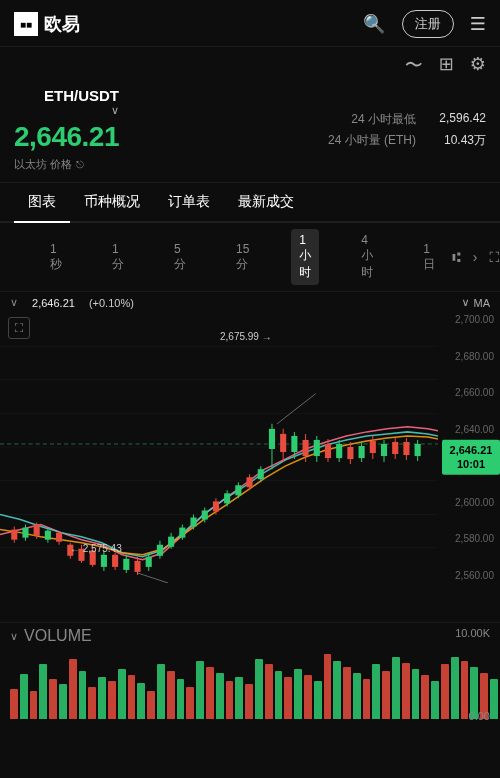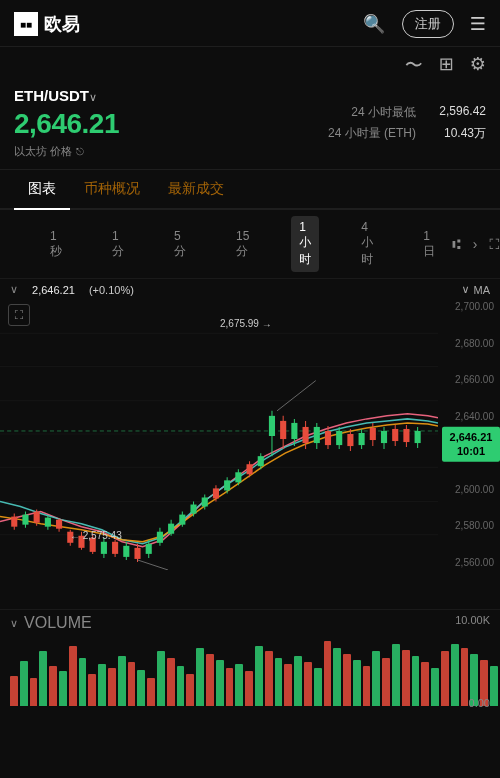--- a/index.html
+++ b/index.html
@@ -75,20 +75,21 @@
       display: flex;
       padding: 4px 14px 10px;
       justify-content: space-between;
       border-bottom: 1px solid #1e1e1e;
     }
     .price-left {}
     .pair-row {
       display: flex;
       align-items: flex-end;
       margin-bottom: 4px;
+      flex-direction: column;
     }
     .pair-name {
       font-size: 15px;
       font-weight: 600;
       color: #fff;
     }
     .pair-arrow {
       font-size: 11px;
       color: #aaa;
     }
@@ -136,21 +137,21 @@
     
     .tabs-section {
       display: flex;
       padding: 0 14px;
       border-bottom: 2px solid #1e1e1e;
       gap: 0;
     }
     .tab {
       padding: 10px 14px;
       font-size: 14px;
-      color: #a16207;
+      color: #ffffff;
       cursor: pointer;
       position: relative;
     }
     .tab.active {
       color: #fff;
     }
     .tab.active::after {
       content: '';
       position: absolute;
       bottom: -2px;
@@ -346,20 +347,21 @@
     <div class="stat-row">
       <span class="stat-label">24 小时量 (ETH)</span>
       <span class="stat-value">10.43万</span>
     </div>
   </div>
 </div>
 
 <div class="tabs-section">
   <div class="tab active">图表</div>
   <div class="tab">币种概况</div>
+  <div class="tab">订单表</div>
   <div class="tab">最新成交</div>
 </div>
 
 <div class="timeframe-bar">
   <div class="tf-btn">1秒</div>
   <div class="tf-btn">1分</div>
   <div class="tf-btn">5分</div>
   <div class="tf-btn">15分</div>
   <div class="tf-btn active">1小时</div>
   <div class="tf-btn">4小时</div>

